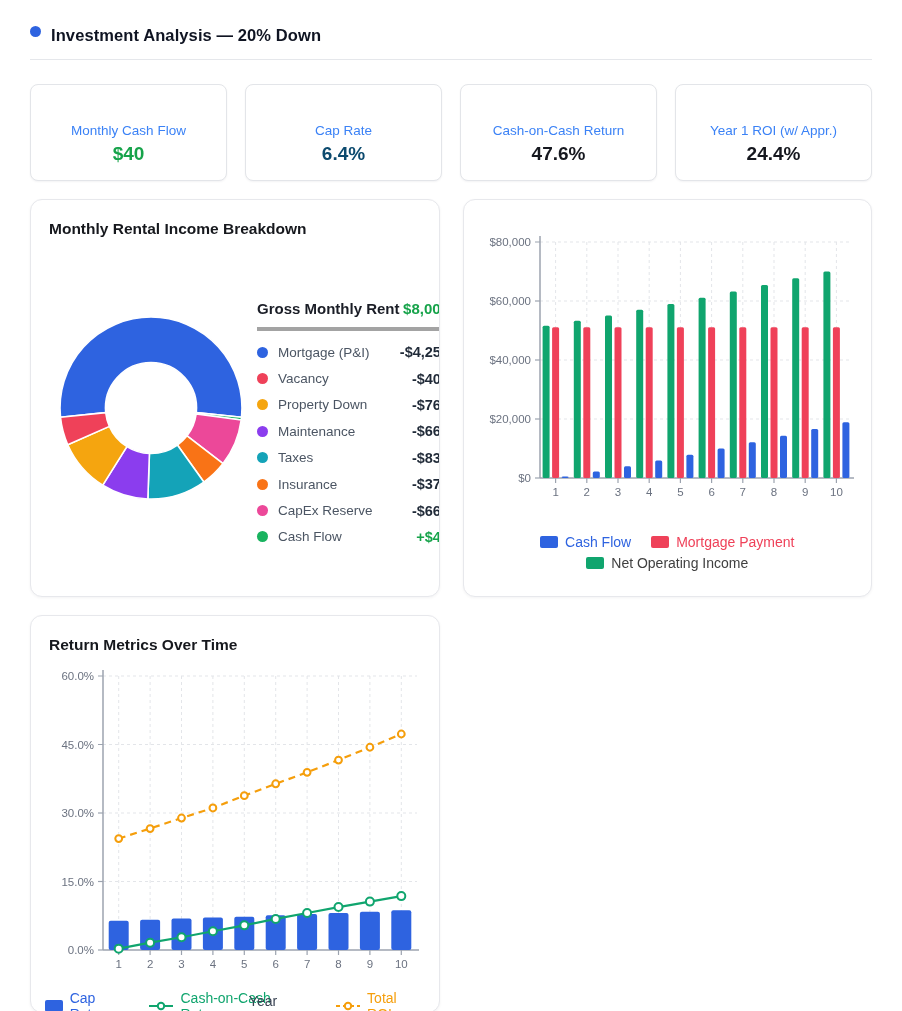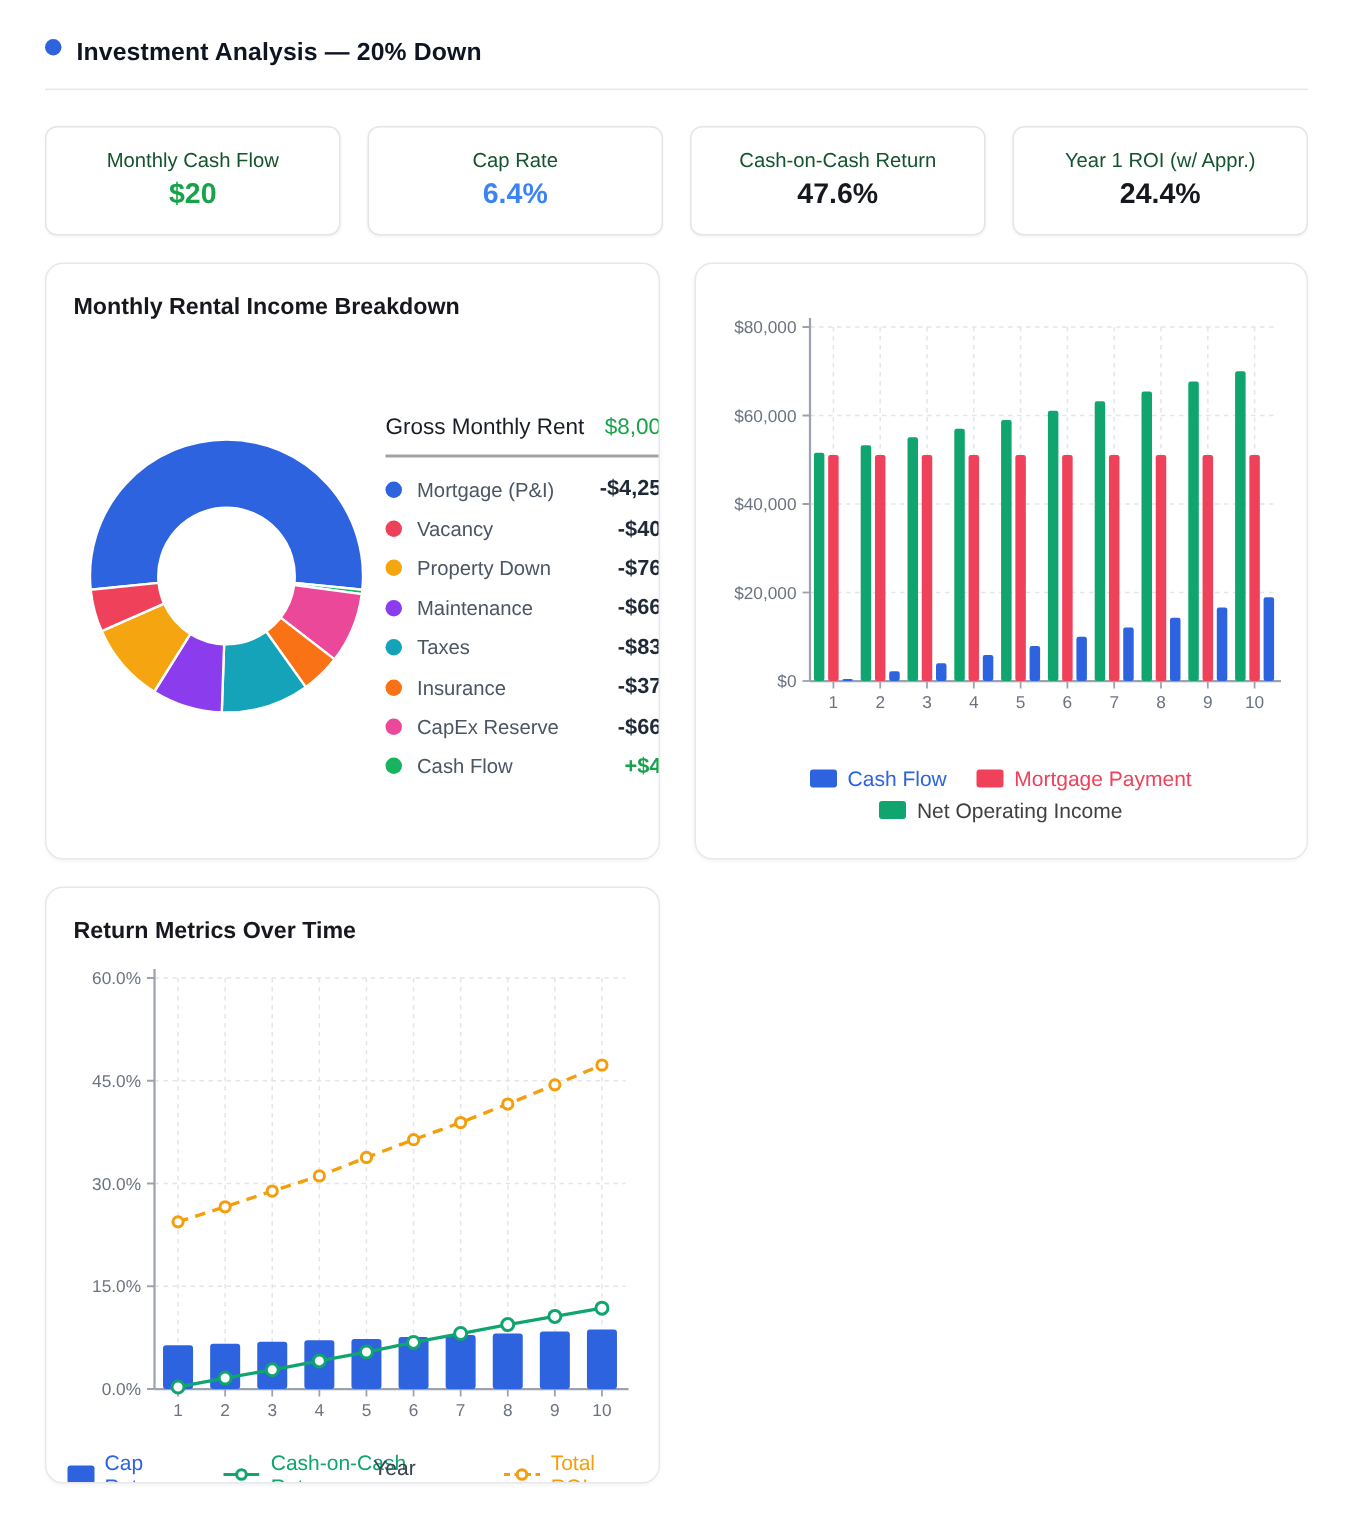--- a/index.html
+++ b/index.html
@@ -17,40 +17,40 @@
   .header-title { font-size: 16.5px; font-weight: 700; color: #0f1422; letter-spacing: .1px; }
   .divider { border: none; border-top: 1px solid #e5e7eb; margin: 14px 0 0; }
 
   
   .metrics { display: grid; grid-template-columns: repeat(4, 1fr); gap: 18px; margin-top: 24px; }
   .metric-card {
     background: #fff; border: 1px solid #e3e5e9; border-radius: 8px;
     padding: 14px 6px 15px; text-align: center;
     box-shadow: 0 1px 2px rgba(16,24,40,.05);
   }
-  .metric-label { font-size: 13.5px; color: #14532d; }
+  .metric-label { font-size: 13.5px; color: #3b82f6; margin-top: 24px; }
   .metric-value { font-size: 19px; font-weight: 700; margin-top: 5px; color: #16181f; }
 
   
   .grid2 { display: grid; grid-template-columns: 1fr 1fr; gap: 23px; margin-top: 18px; }
   .chart-card {
     background: #fff; border: 1px solid #e7e8ec; border-radius: 12px;
     padding: 18px 14px 12px; box-shadow: 0 1px 3px rgba(16,24,40,.05);
     height: 398px; overflow: hidden;
   }
   .chart-title { font-size: 15.5px; font-weight: 600; color: #16181d; margin: 2px 0 0 4px; }
 
   
   .income-content { display: flex; margin-top: 34px; }
   .donut-wrap { flex: 1 1 auto; display: flex; justify-content: center; padding-top: 30px; }
   .income-legend { width: 194px; flex: 0 0 auto; margin-top: 28px; padding-right: 2px; }
   .income-legend-header {
     display: flex; justify-content: space-between; align-items: flex-start;
-    font-size: 15px; font-weight: 400; color: #1a1d26;
-    padding-bottom: 10px; border-bottom: 2px solid #a3a3a3; margin-bottom: 8px;
+    font-size: 15px; font-weight: 700; color: #1a1d26;
+    padding-bottom: 10px; border-bottom: 4px solid #a3a3a3; margin-bottom: 8px;
   }
   .income-row { display: flex; align-items: center; height: 26.4px; }
   .income-dot { width: 11px; height: 11px; border-radius: 50%; margin-right: 10px; flex: 0 0 auto; }
   .income-label { flex: 1 1 auto; font-size: 13.5px; color: #4b5563; }
   .income-value { font-size: 14.5px; font-weight: 600; color: #1f2937; }
 
   
   .legend { display: flex; flex-direction: column; align-items: center; gap: 5px; margin-top: 6px; }
   .legend-row { display: flex; justify-content: center; gap: 20px; }
   .legend-item { display: flex; align-items: center; gap: 7px; font-size: 14px; cursor: default; }
@@ -70,25 +70,25 @@
 
   <div class="header">
     <span class="header-dot" style="background: rgb(46, 99, 224);"></span>
     <span class="header-title">Investment Analysis — 20% Down</span>
   </div>
   <hr class="divider">
 
   <div class="metrics">
     <div class="metric-card">
       <div class="metric-label">Monthly Cash Flow</div>
-      <div class="metric-value" style="color: rgb(22, 163, 74);">$20</div>
+      <div class="metric-value" style="color: rgb(22, 163, 74);">$40</div>
     </div>
     <div class="metric-card">
       <div class="metric-label">Cap Rate</div>
-      <div class="metric-value" style="color: #3b82f6;">6.4%</div>
+      <div class="metric-value" style="color: #0c4a6e;">6.4%</div>
     </div>
     <div class="metric-card">
       <div class="metric-label">Cash-on-Cash Return</div>
       <div class="metric-value" style="color: rgb(22, 24, 31);">47.6%</div>
     </div>
     <div class="metric-card">
       <div class="metric-label">Year 1 ROI (w/ Appr.)</div>
       <div class="metric-value" style="color: rgb(22, 24, 31);">24.4%</div>
     </div>
   </div>

